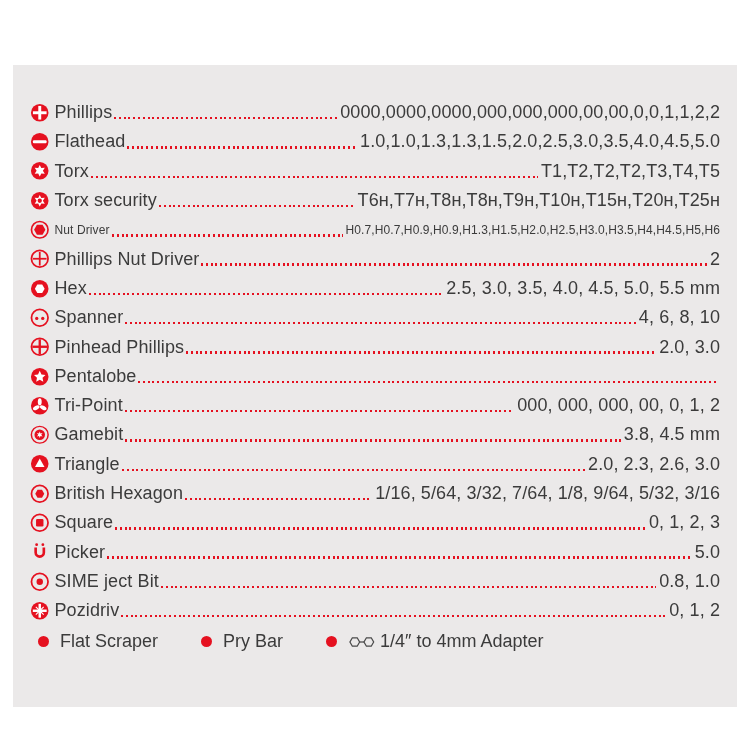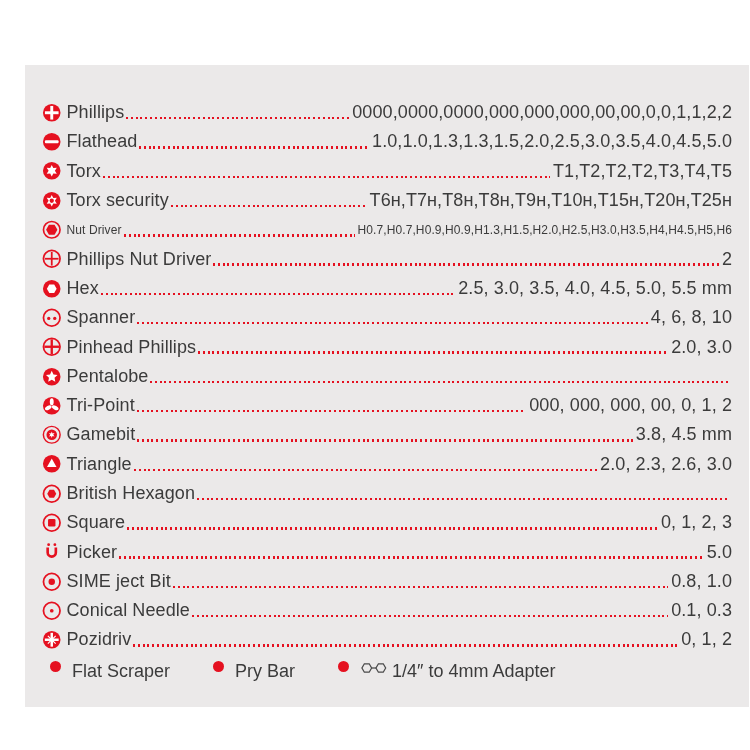--- a/index.html
+++ b/index.html
@@ -11,21 +11,21 @@
   body{
     width:750px;height:750px;
     background:#ffffff;
     font-family:"Liberation Sans","DejaVu Sans",sans-serif;
     color:var(--text);
     position:relative;
     overflow:hidden;
   }
   .panel{
     position:absolute;
-    left:25px;top:65px;
+    left:13px;top:65px;
     width:724px;height:642px;
     background:var(--panel);
     box-sizing:border-box;
     padding:33px 17px 0 17px;
   }
   .row{
     display:flex;
     align-items:center;
     height:29.3px;
     font-size:18px;
@@ -49,21 +49,21 @@
   .values{flex:none;text-align:left;letter-spacing:0.1px;}
   .footer{
     display:flex;
     align-items:center;
     height:29px;
     margin-top:2px;
     padding-left:8px;
     font-size:18px;
     white-space:nowrap;
   }
-  .fitem{display:flex;align-items:flex-start;margin-right:43px;}
+  .fitem{display:flex;align-items:center;margin-right:43px;}
   .fitem:last-child{margin-right:0;}
   .dot{
     width:11px;height:11px;
     border-radius:50%;
     background:var(--red);
     margin-right:11px;
     flex:none;
   }
   .adapter{width:31px;height:14px;margin-right:1px;flex:none;}
 </style>
@@ -209,20 +209,21 @@
     <span class="values">2.0, 2.3, 2.6, 3.0</span>
   </div>
 
   <div class="row">
     <svg class="icon" viewBox="0 0 20 20">
       <circle cx="10" cy="10" r="8.5" fill="none" stroke="#e51120" stroke-width="1.8"></circle>
       <polygon points="14.6,10 12.3,13.98 7.7,13.98 5.4,10 7.7,6.02 12.3,6.02" fill="#e51120"></polygon>
     </svg>
     <span class="label">British Hexagon</span>
     <span class="leader"></span>
+    <span class="values">1/16, 5/64, 3/32, 7/64, 1/8, 9/64, 5/32, 3/16</span>
   </div>
 
   <div class="row">
     <svg class="icon" viewBox="0 0 20 20">
       <circle cx="10" cy="10" r="8.5" fill="none" stroke="#e51120" stroke-width="1.8"></circle>
       <rect x="6.2" y="6.2" width="7.6" height="7.6" rx="1.2" fill="#e51120"></rect>
     </svg>
     <span class="label">Square</span>
     <span class="leader"></span>
     <span class="values">0, 1, 2, 3</span>
@@ -242,29 +243,20 @@
   <div class="row">
     <svg class="icon" viewBox="0 0 20 20">
       <circle cx="10" cy="10" r="8.5" fill="none" stroke="#e51120" stroke-width="1.8"></circle>
       <circle cx="10" cy="10" r="3.3" fill="#e51120"></circle>
     </svg>
     <span class="label">SIME ject Bit</span>
     <span class="leader"></span>
     <span class="values">0.8, 1.0</span>
   </div>
 
-  <div class="row">
-    <svg class="icon" viewBox="0 0 20 20">
-      <circle cx="10" cy="10" r="8.5" fill="none" stroke="#e51120" stroke-width="1.8"></circle>
-      <circle cx="10" cy="10" r="1.9" fill="#e51120"></circle>
-    </svg>
-    <span class="label">Conical Needle</span>
-    <span class="leader"></span>
-    <span class="values">0.1, 0.3</span>
-  </div>
 
   <div class="row">
     <svg class="icon" viewBox="0 0 20 20">
       <circle cx="10" cy="10" r="9" fill="#e51120"></circle>
       <rect x="8.75" y="2.9" width="2.5" height="14.2" fill="#fff"></rect>
       <rect x="2.9" y="8.75" width="14.2" height="2.5" fill="#fff"></rect>
       <g stroke="#fff" stroke-width="1.2">
         <line x1="6" y1="6" x2="14" y2="14"></line>
         <line x1="14" y1="6" x2="6" y2="14"></line>
       </g>

